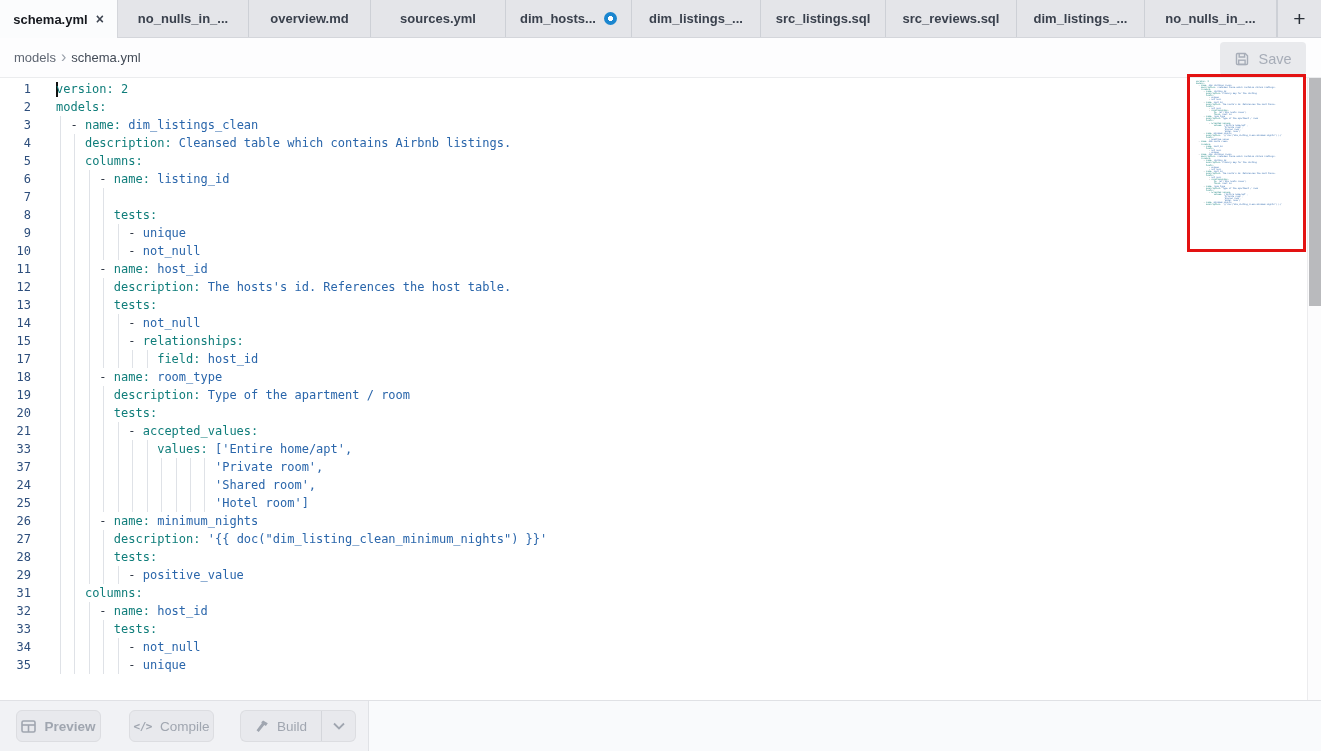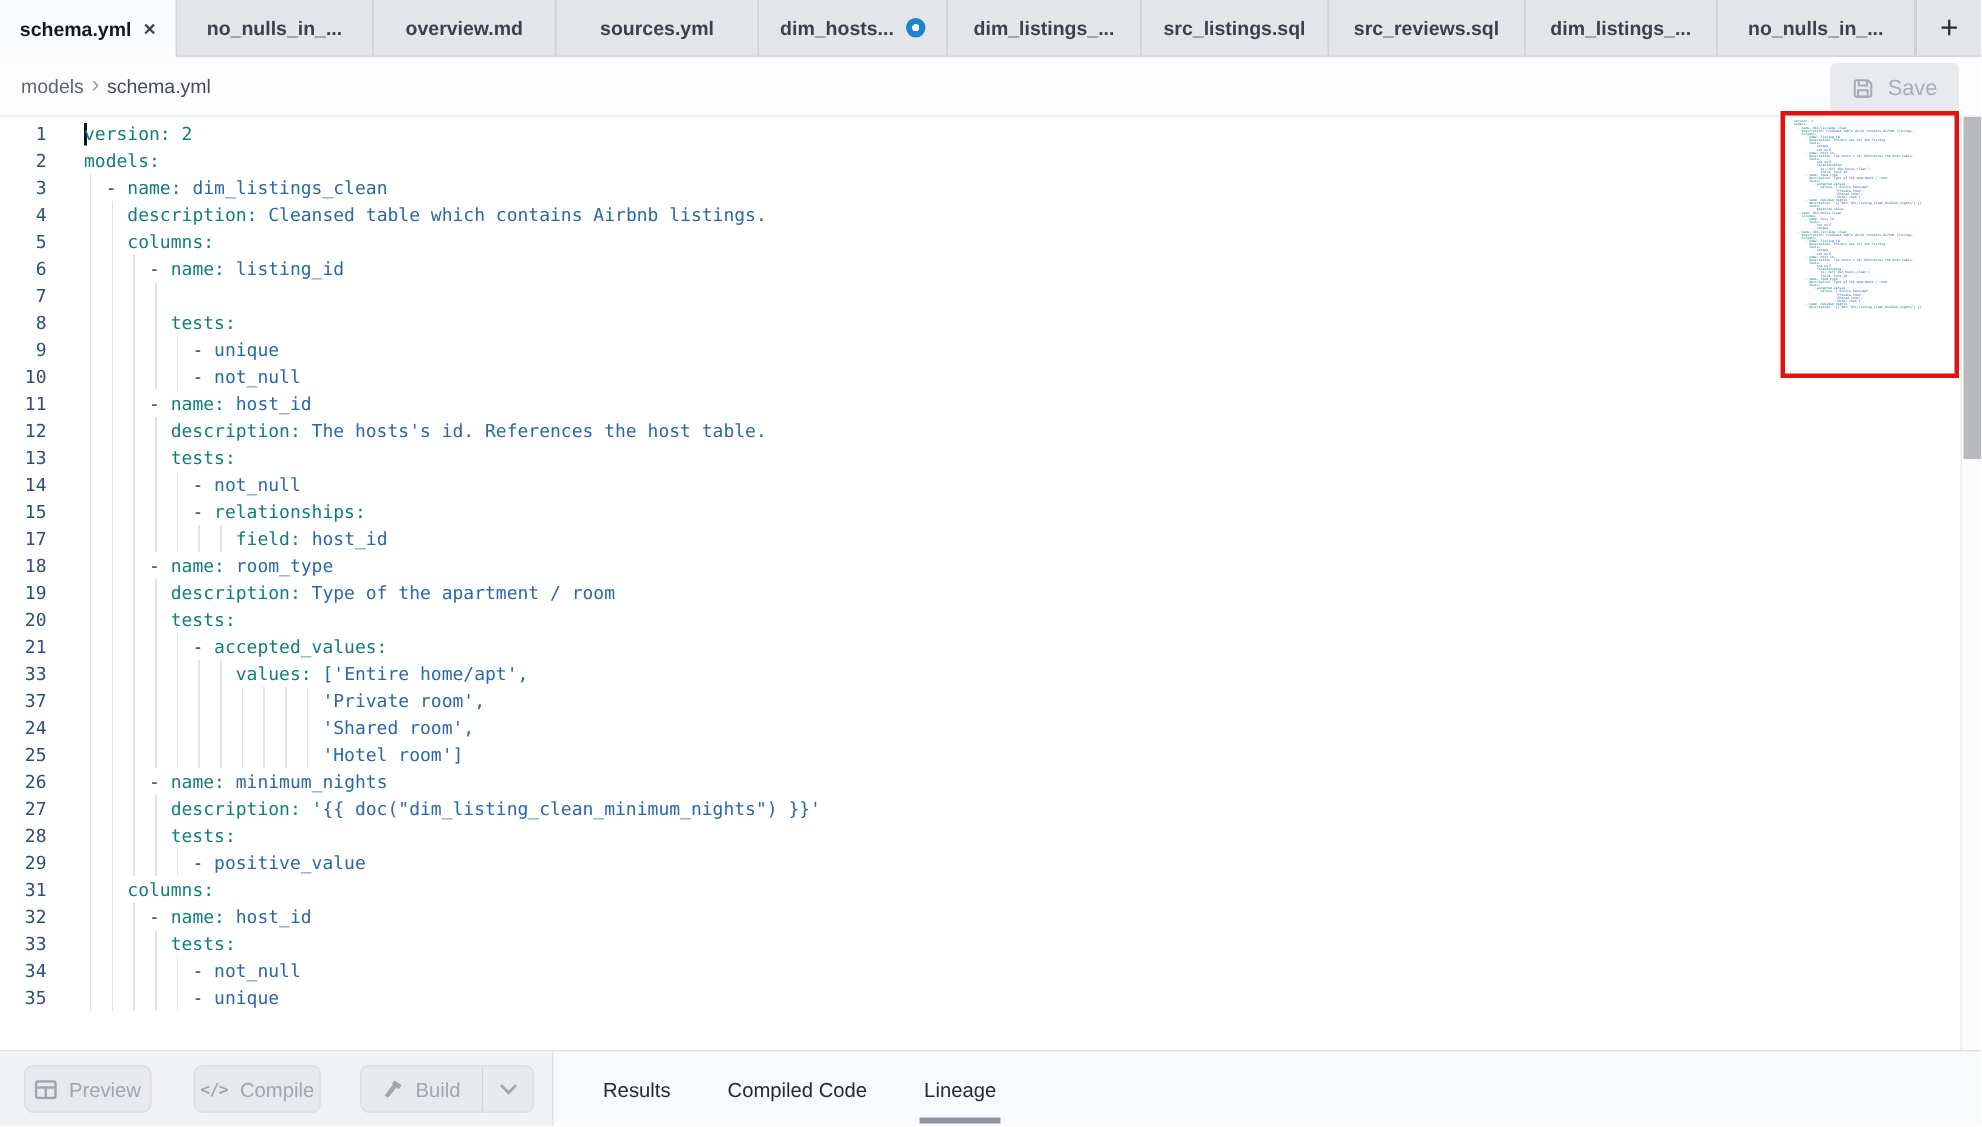--- a/index.html
+++ b/index.html
@@ -88,21 +88,21 @@
     border-top:1px solid #e0e1e5; background:#f9fafc;
   }
   .bp-left { position:absolute; left:0; top:0; width:368px; height:100%; background:#f1f2f5; }
   .bp-divider { position:absolute; left:368px; top:0; width:1px; height:100%; background:#e0e2e6; }
   .pbtn {
     position:absolute; top:9px; height:32px;
     background:#e8e9ed; border:1px solid #dcdde1; border-radius:6px;
     display:flex; align-items:center; justify-content:center; gap:8px;
     color:#a0a6b0; font-size:13.5px; font-family:inherit; cursor:default;
   }
-  #btn-preview { left:16px; width:85px; }
+  #btn-preview { left:16px; width:85px;font-weight:bold; }
   #btn-compile { left:129px; width:85px; }
   .btn-group { position:absolute; left:240px; top:9px; height:32px; display:flex; }
   .btn-group .pbtn { position:static; height:32px; }
   .btn-group .main { width:81px; border-radius:6px 0 0 6px; border-right:none; }
   .btn-group .chev { width:35px; border-radius:0 6px 6px 0; border-left:1px solid #d4d6db; }
   .code-ic { font:bold 11px "DejaVu Sans Mono", monospace; letter-spacing:-0.5px; }
   .bp-tabs {
     position:absolute; left:369px; right:0; top:0; bottom:0;
     display:flex; align-items:center; padding-left:33px; gap:38px;
   }
@@ -404,20 +404,15 @@
           <span>Build</span>
         </button>
         <button class="pbtn chev">
           <svg width="12" height="8" viewBox="0 0 12 8">
             <polyline points="1,1.5 6,6.5 11,1.5" fill="none" stroke="currentColor" stroke-width="1.8"></polyline>
           </svg>
         </button>
       </div>
     </div>
     <div class="bp-divider"></div>
-    <div class="bp-tabs">
-      <div class="btab">Results</div>
-      <div class="btab">Compiled Code</div>
-      <div class="btab active">Lineage</div>
-    </div>
   </div>
 
 </div>
 
 </body></html>

